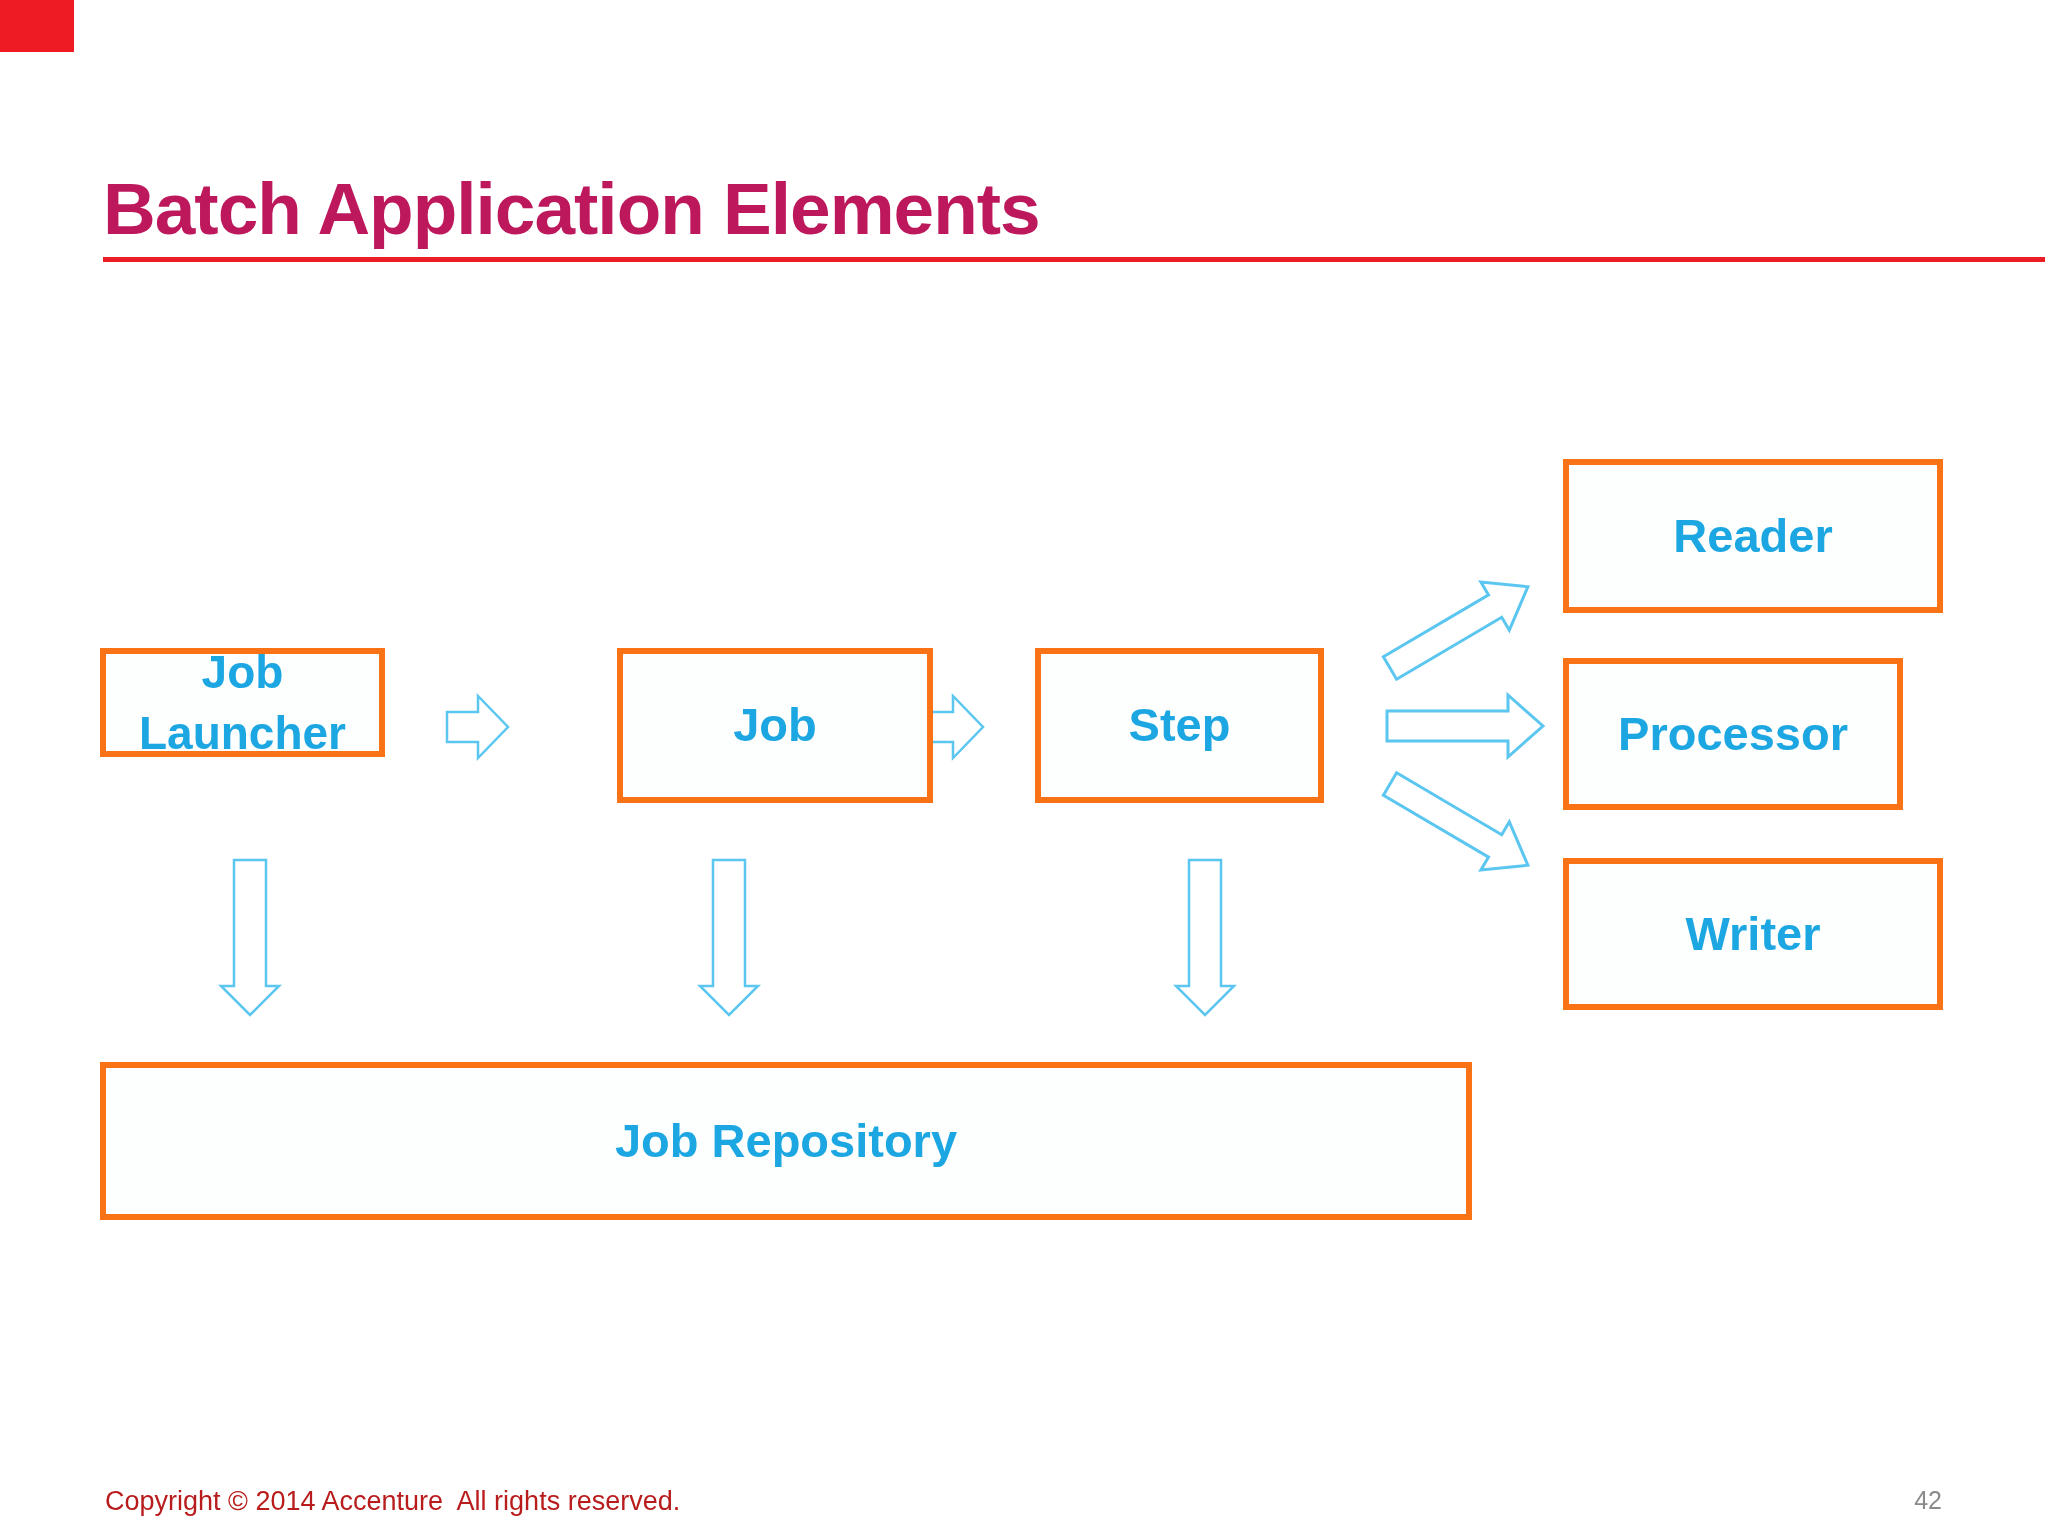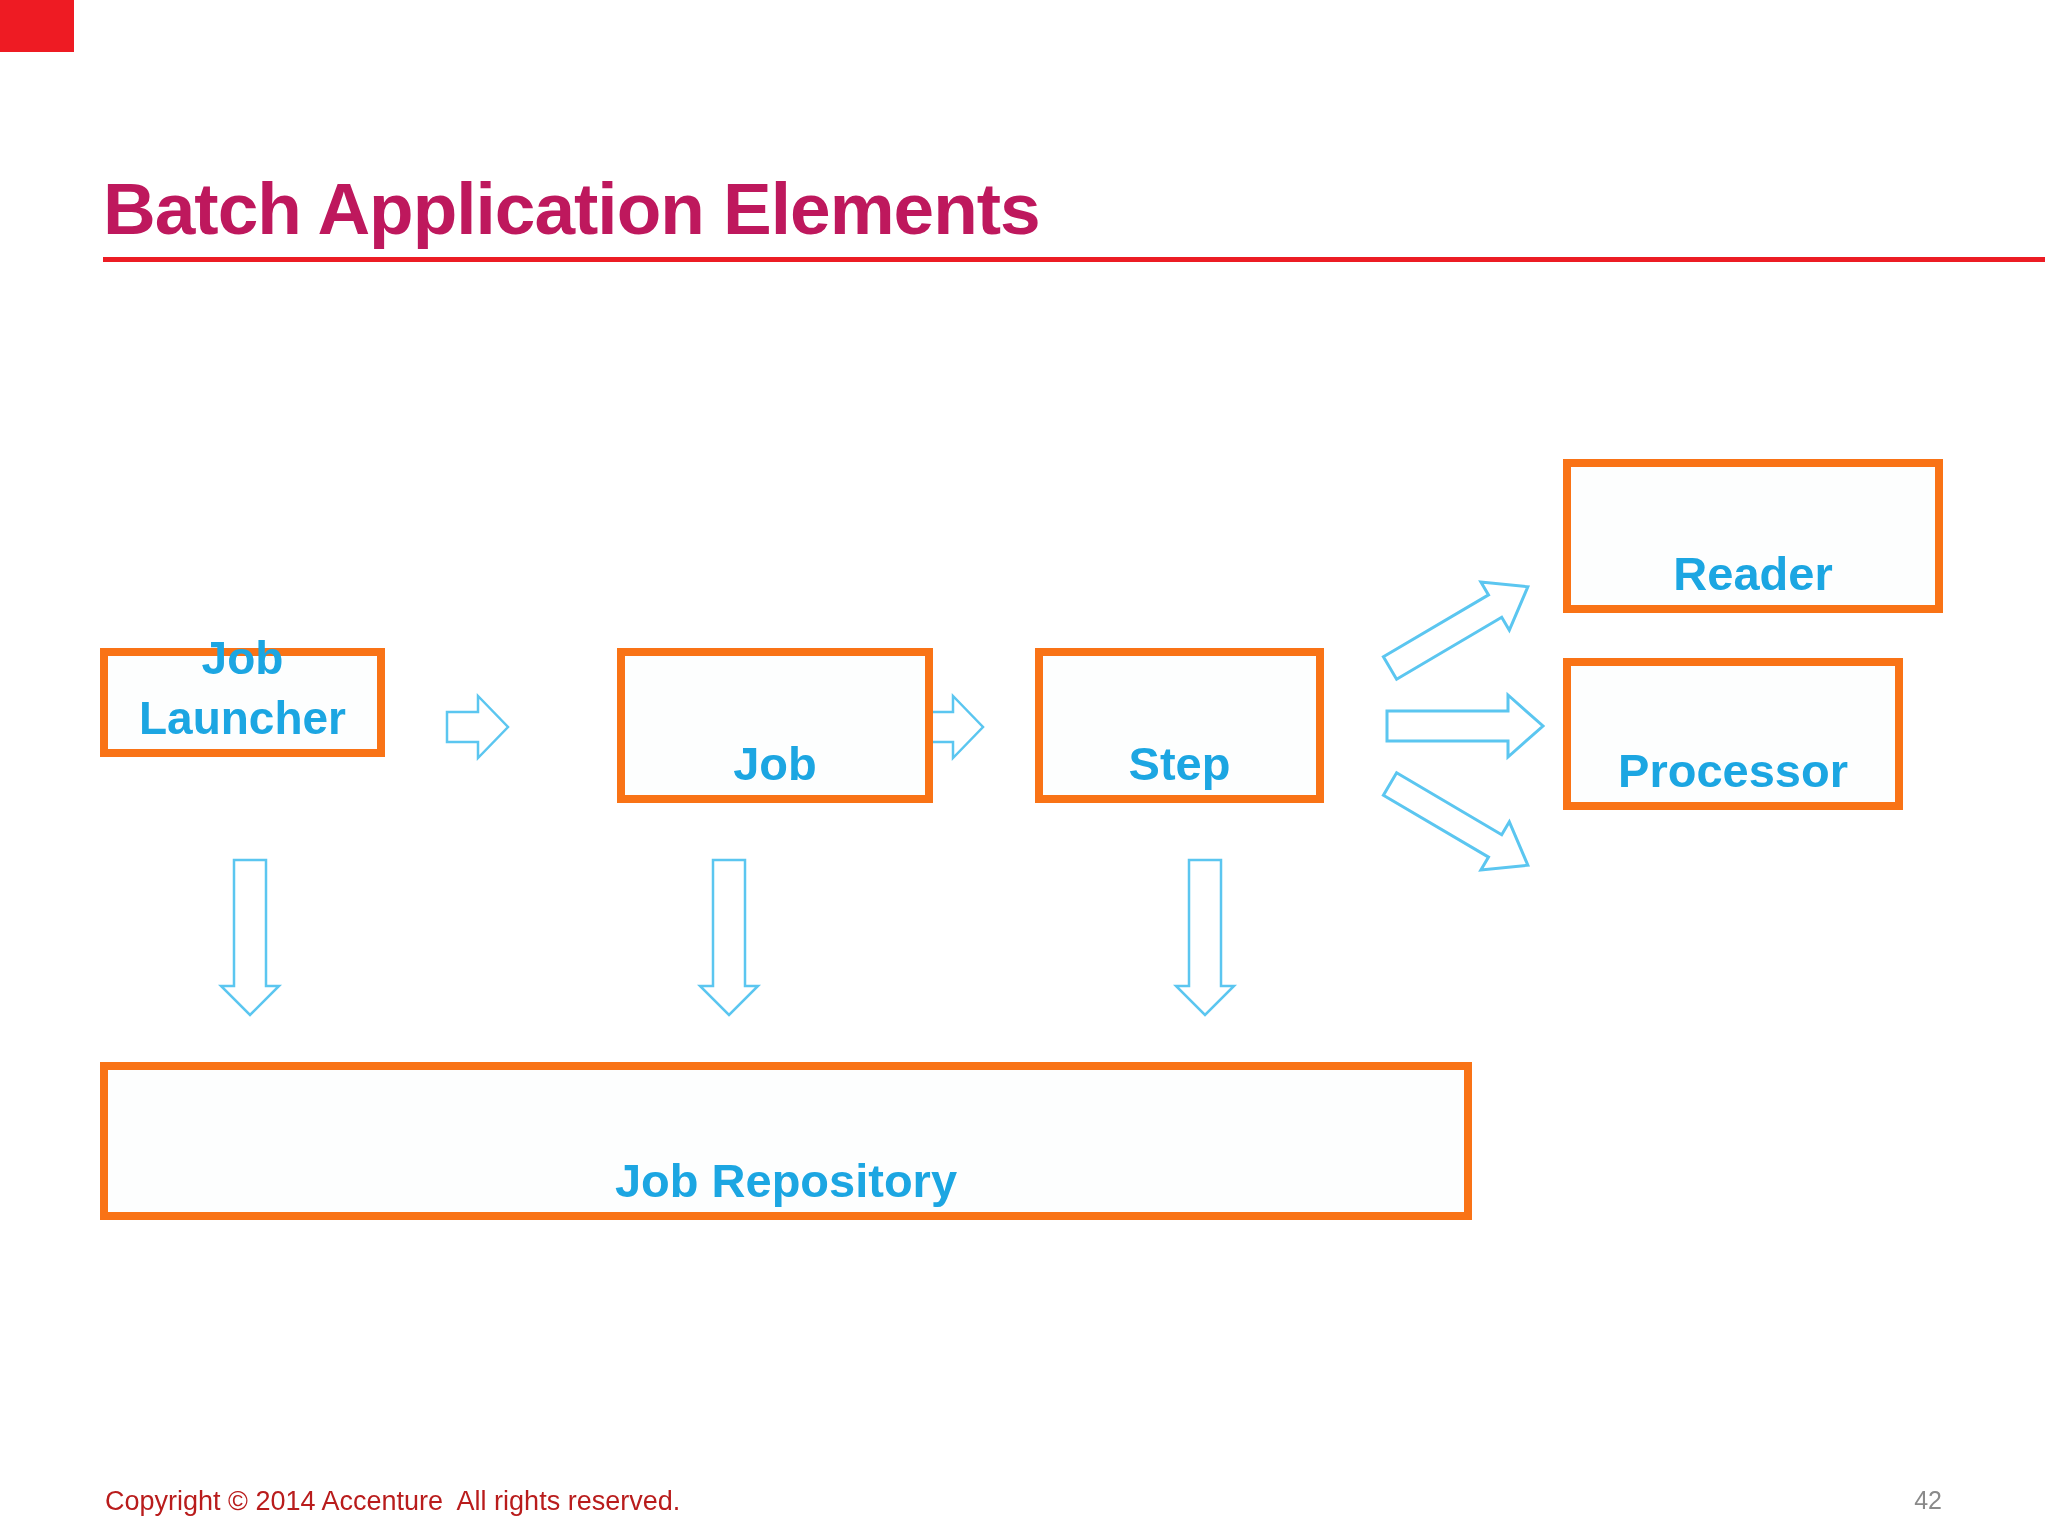--- a/index.html
+++ b/index.html
@@ -28,28 +28,28 @@
   }
   .title-rule {
     position: absolute;
     left: 103px; top: 257px;
     width: 1942px; height: 5px;
     background: #ec1c24;
   }
   .node {
     position: absolute;
     box-sizing: border-box;
-    border: 8px solid #f97316;
+    border: 6px solid #f97316;
     background: #fdfefe;
     color: #1ca6e2;
     font-weight: bold;
     font-size: 47px;
     line-height: 1.32;
     display: flex;
-    align-items: flex-end;
+    align-items: center;
     justify-content: center;
     text-align: center;
   }
   .node-job-launcher { left: 100px;  top: 648px;  width: 285px;  height: 109px; font-size: 46px; }
   .node-job          { left: 569px;  top: 648px;  width: 316px;  height: 155px; margin-left: 48px; }
   .node-step         { left: 1035px; top: 648px;  width: 289px;  height: 155px; }
   .node-reader       { left: 1563px; top: 459px;  width: 380px;  height: 154px; }
   .node-processor    { left: 1563px; top: 658px;  width: 340px;  height: 152px; }
   .node-writer       { left: 1563px; top: 858px;  width: 380px;  height: 152px; }
   .node-job-repository { left: 100px; top: 1062px; width: 1372px; height: 158px; }
@@ -113,20 +113,23 @@
   </div>
   <div class="node node-step">
     <span>Step</span>
   </div>
   <div class="node node-reader">
     <span>Reader</span>
   </div>
   <div class="node node-processor">
     <span>Processor</span>
   </div>
+  <div class="node node-writer">
+    <span>Writer</span>
+  </div>
   <div class="node node-job-repository">
     <span>Job Repository</span>
   </div>
 
   <div class="footer-copyright">Copyright © 2014 Accenture  All rights reserved.</div>
   <div class="footer-page-number">42</div>
 
 </div>
 
 </body></html>

